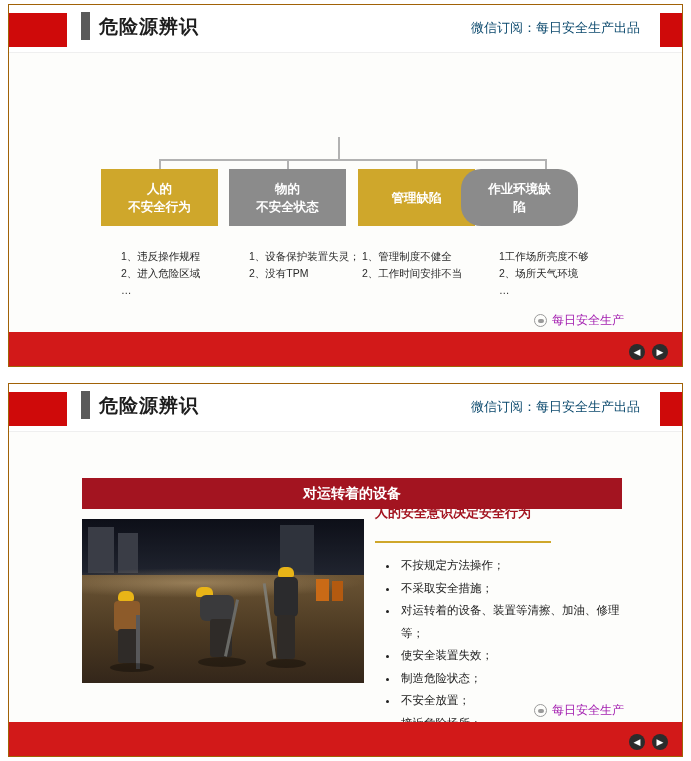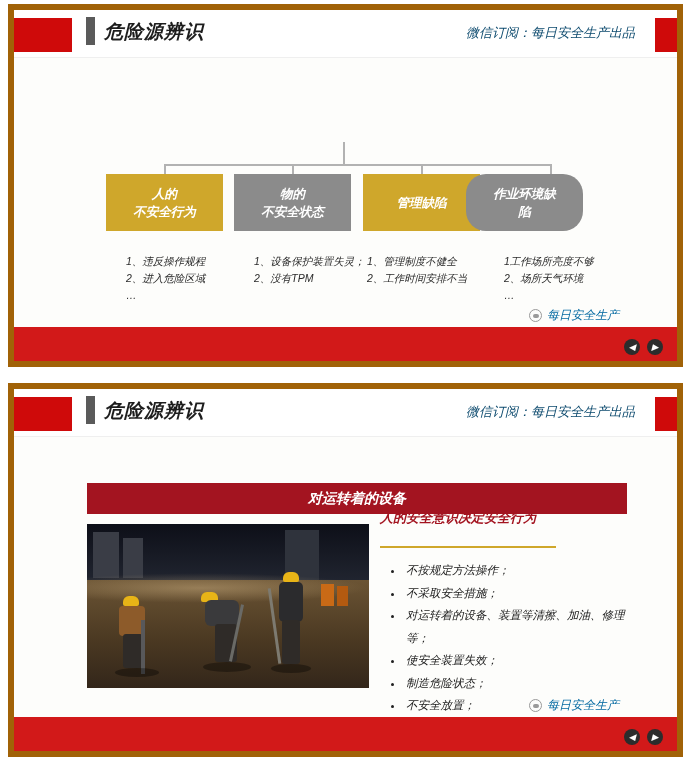--- a/index.html
+++ b/index.html
@@ -13,22 +13,21 @@
     height: 761px;
     position: relative;
     background: #ffffff;
     overflow: hidden;
   }
   .slide {
     position: absolute;
     left: 8px;
     width: 675px;
     background: #fdfdfb;
-    border: 6px solid #a16207;
-    font-style: italic;
+    border: 1px solid #a16207;
   }
   .slide-1 { top: 4px; height: 363px; }
   .slide-2 { top: 383px; height: 374px; }
 
   
   .hdr {
     position: relative;
     height: 48px;
     background: #ffffff;
     border-bottom: 1px solid #efefef;
@@ -72,21 +71,21 @@
     left: 0; bottom: 0;
     width: 100%;
     height: 34px;
     background: #d21919;
   }
   .ftr-wm {
     position: absolute;
     right: 58px;
     bottom: 37px;
     font-size: 12px;
-    color: #0369a1;
+    color: #a21caf;
     display: flex;
     align-items: center;
     gap: 5px;
   }
   .wm-circle {
     width: 13px; height: 13px;
     border-radius: 50%;
     border: 1px solid #9a9a9a;
     display: inline-block;
     position: relative;

